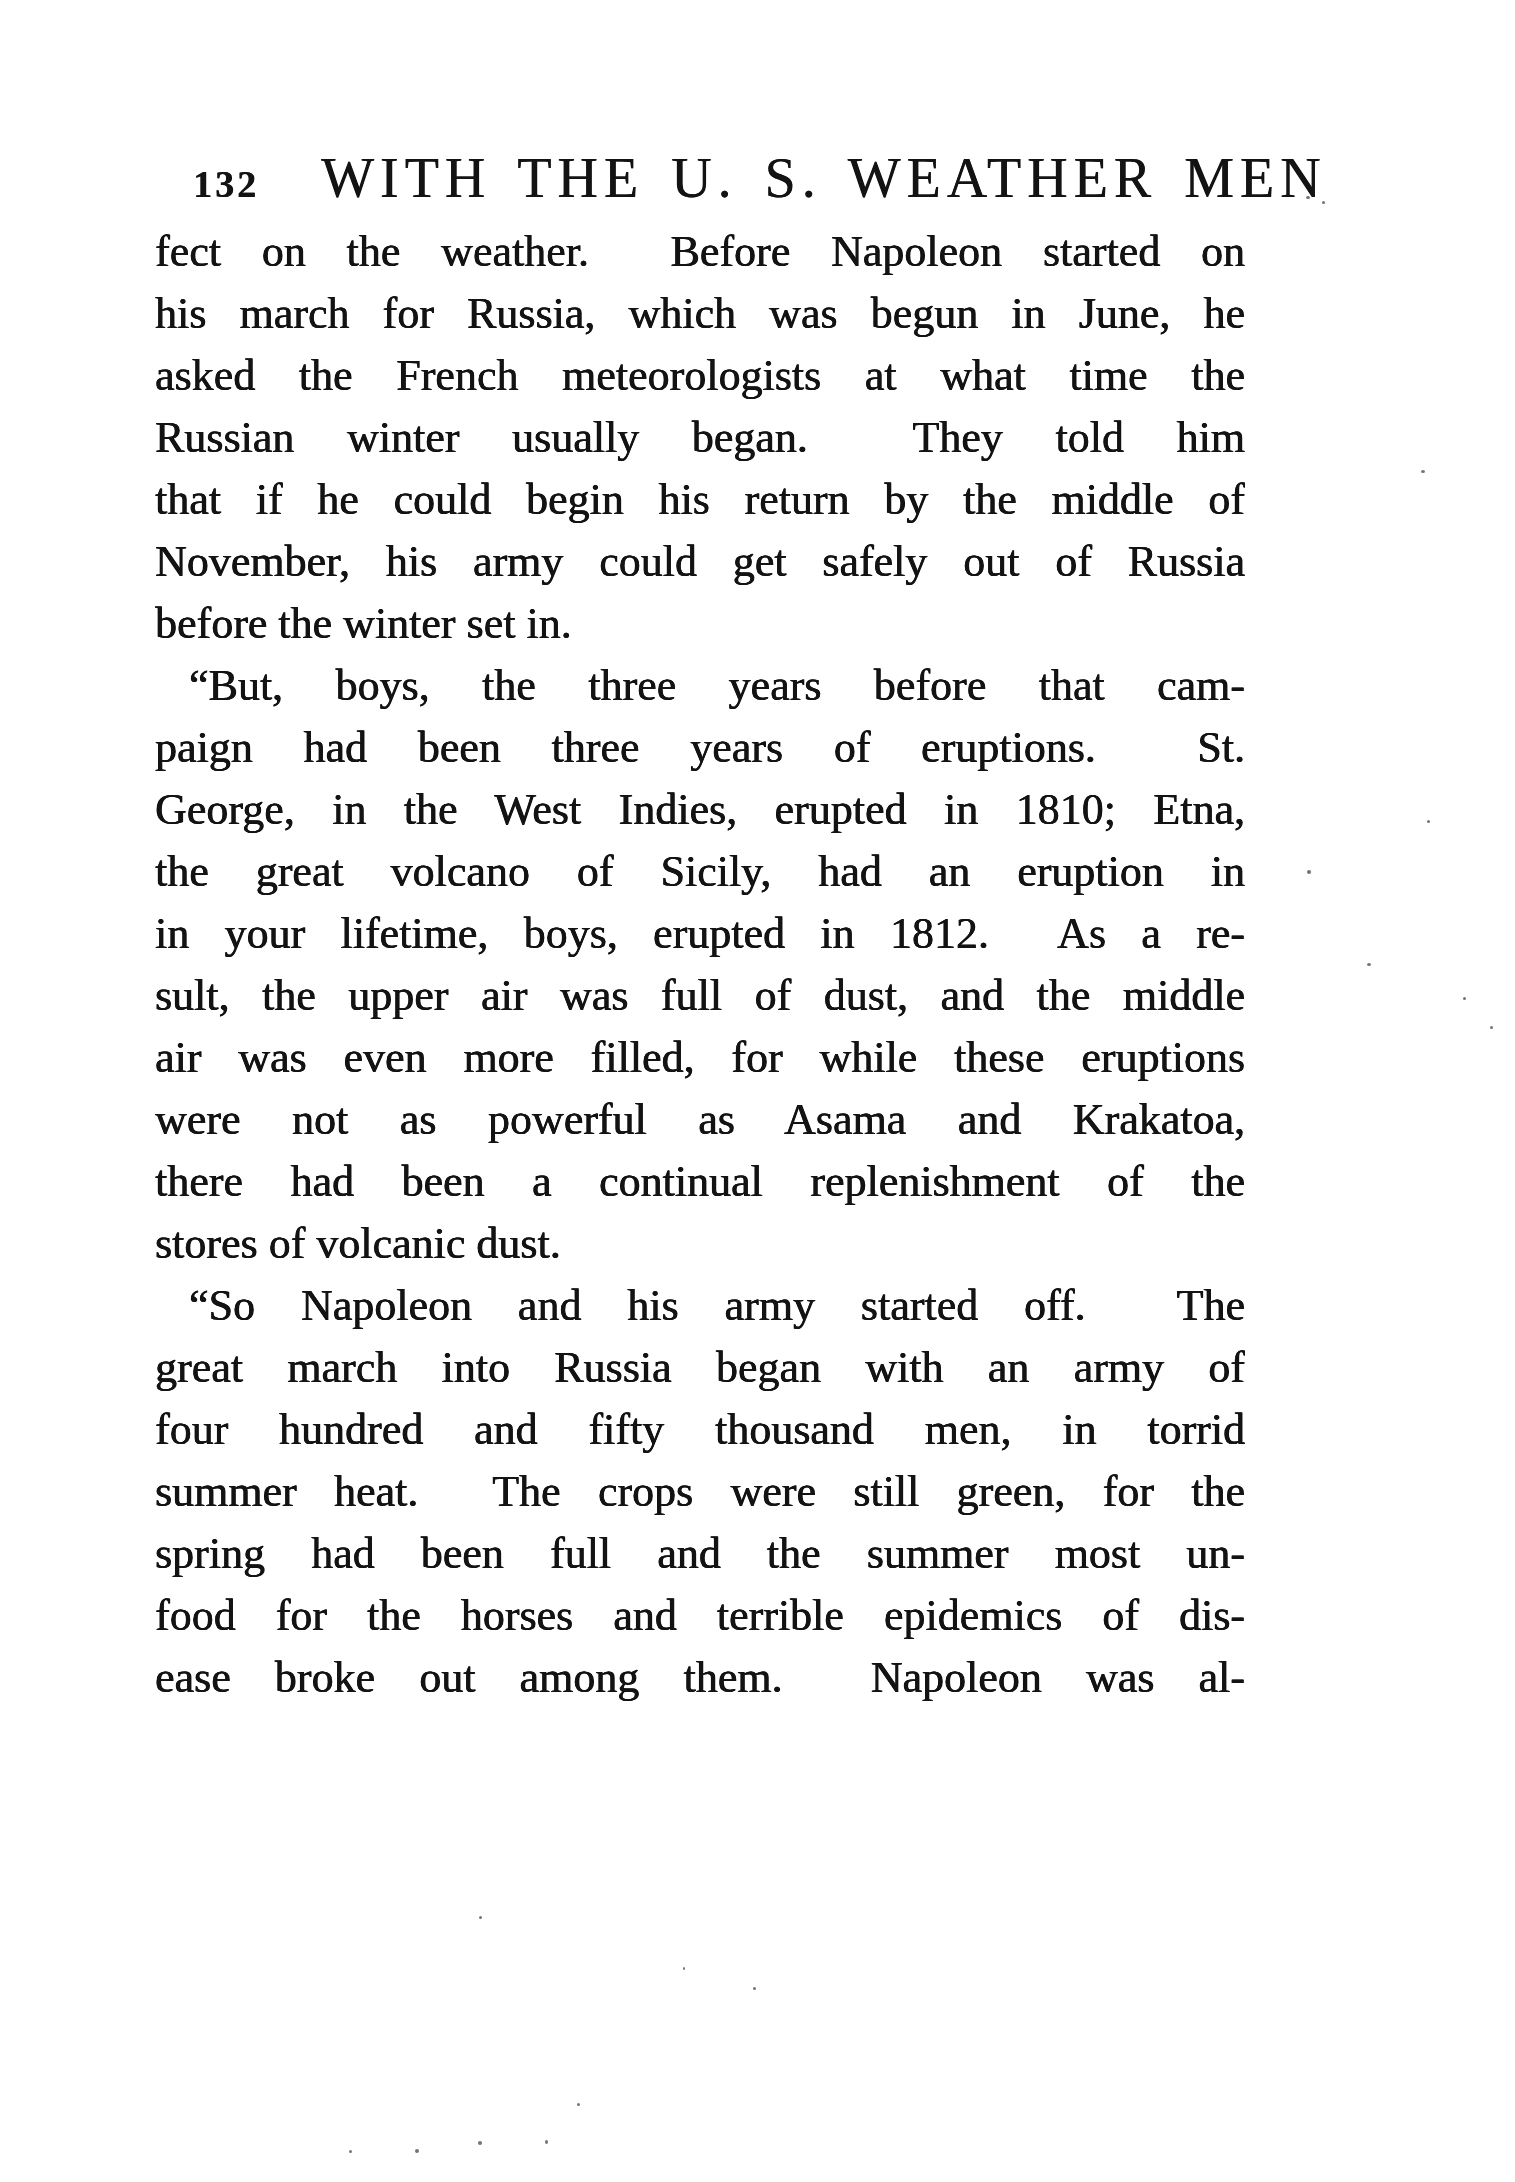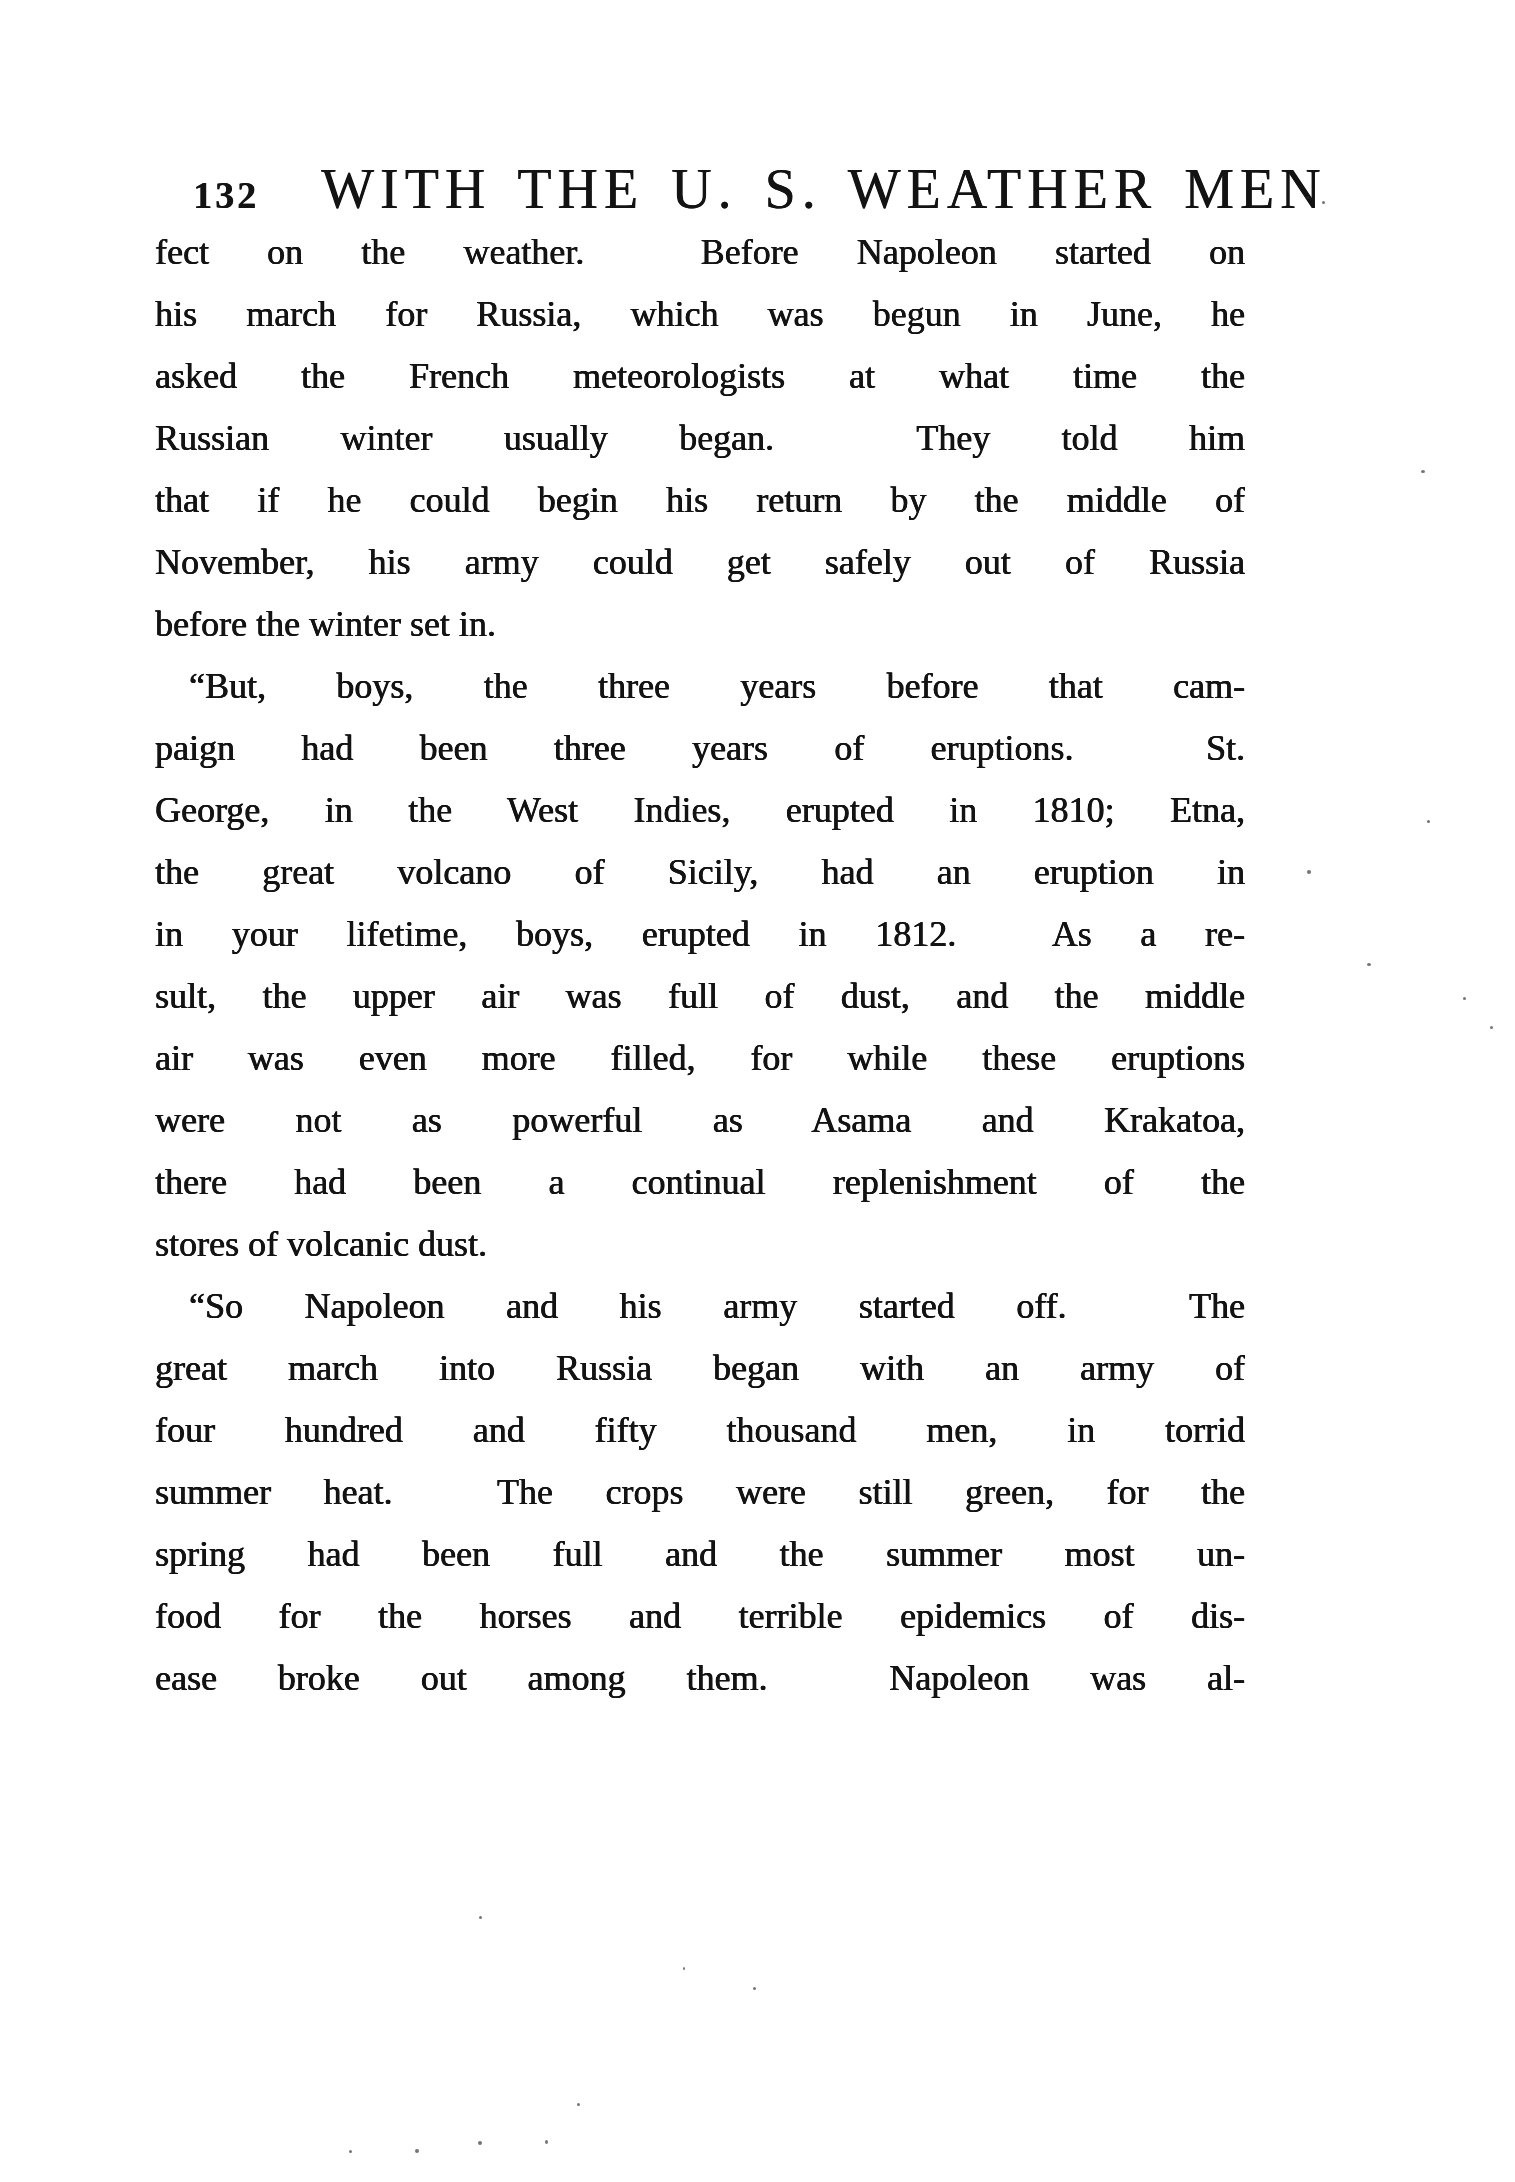--- a/index.html
+++ b/index.html
@@ -11,21 +11,21 @@
     position: relative;
     width: 1515px;
     height: 2182px;
     background: #ffffff;
     overflow: hidden;
     font-family: "Liberation Serif", serif;
     color: #131313;
   }
   .page-header {
     position: absolute;
-    top: 157px;
+    top: 146px;
     left: 155px;
     width: 1090px;
     display: flex;
     align-items: baseline;
     white-space: nowrap;
   }
   .page-number {
     font-size: 38px;
     font-weight: bold;
     letter-spacing: 3px;
@@ -40,21 +40,21 @@
     margin-left: 62px;
     text-shadow: 0.4px 0 currentColor;
   }
   .page-body {
     position: absolute;
     top: 221px;
     left: 155px;
     width: 1090px;
   }
   .line {
-    font-size: 36px;
+    font-size: 44px;
     line-height: 62px;
     height: 62px;
     overflow: hidden;
     text-align: justify;
     text-align-last: justify;
     text-shadow: 0.45px 0 currentColor, -0.25px 0 currentColor;
   }
   .line.last-left {
     text-align: right;
     text-align-last: left;

